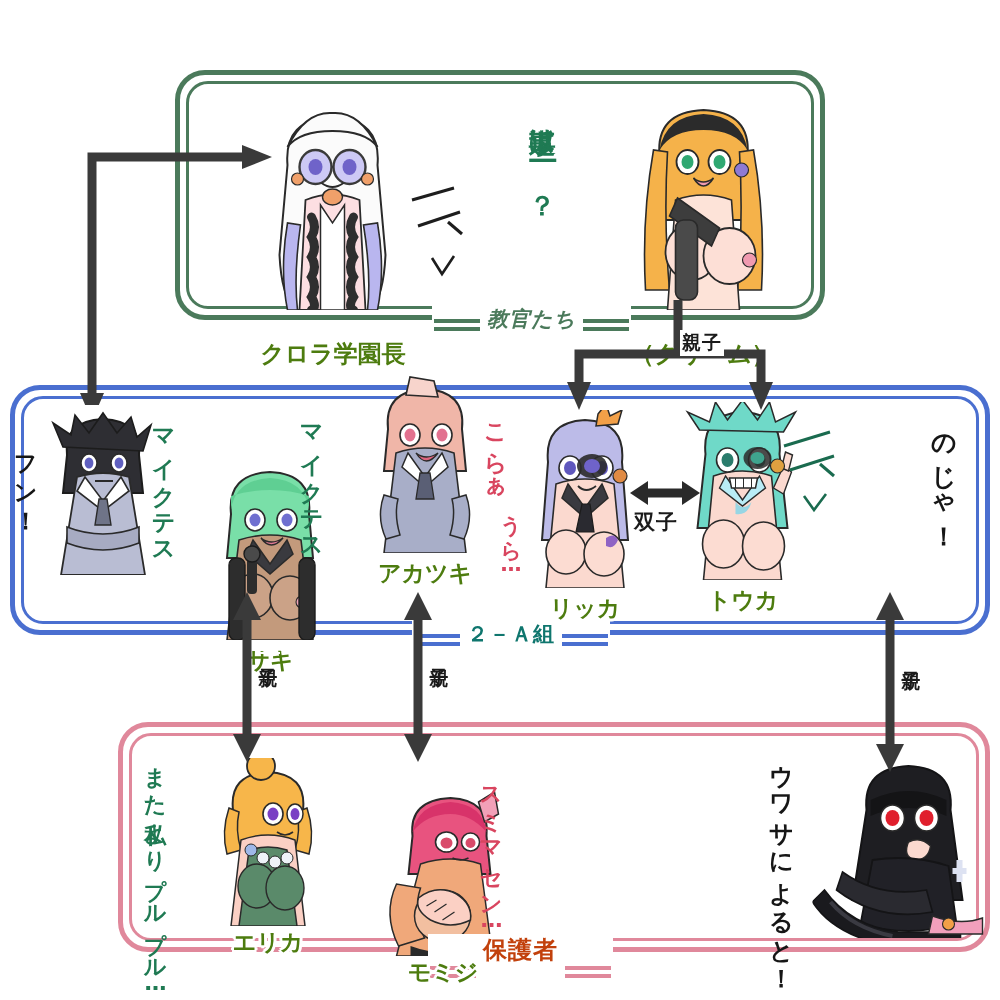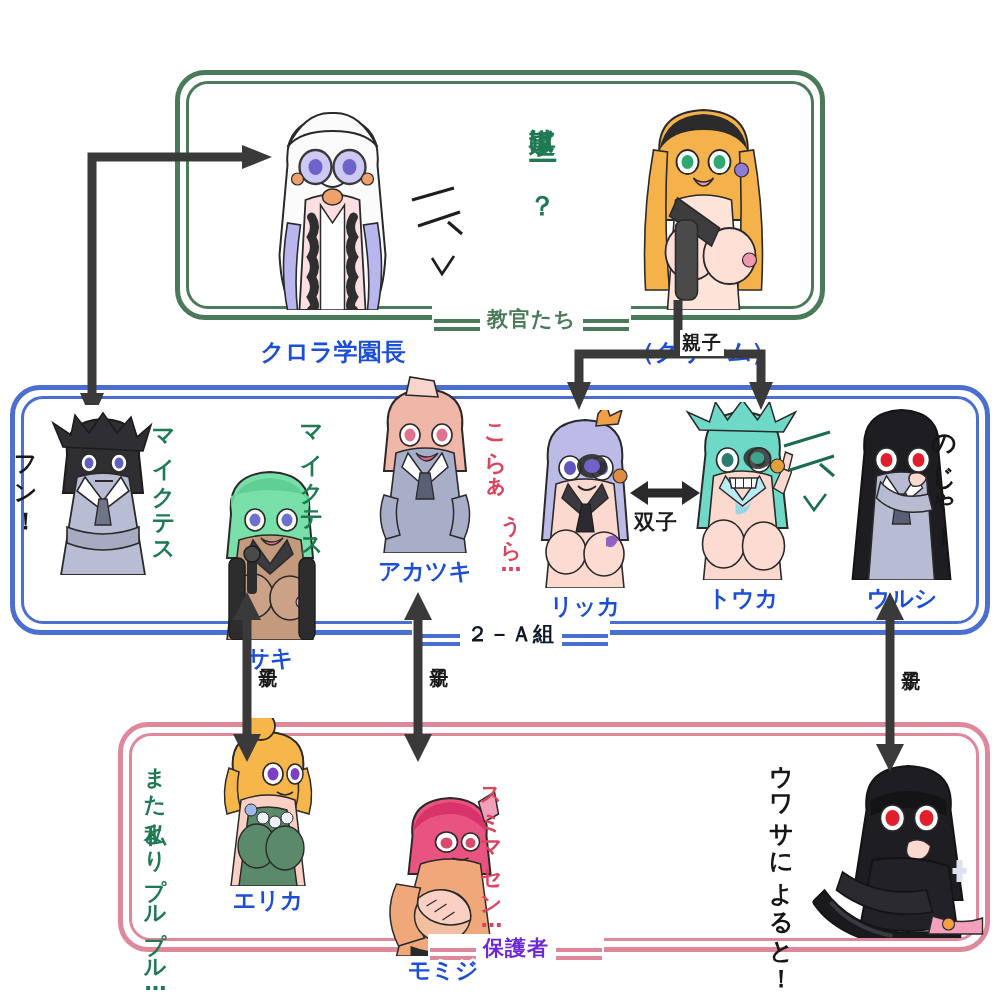--- a/index.html
+++ b/index.html
@@ -28,40 +28,39 @@
   .group-caption {
     position: absolute; display: flex; align-items: center; gap: 7px;
     font-weight: bold; letter-spacing: 1px; white-space: nowrap;
     background: #fff; padding: 0 2px;
   }
   .group-caption .rule { display:block; width: 46px; height: 0; }
   .group-caption .rule i { display:block; height:4px; }
   .group-caption .rule i + i { margin-top: 4px; }
   .cap-teachers { color:#4b7a5b; font-size: 21px; }
   .cap-teachers .rule i { background:#4b7a5b; }
-  .cap-class    { color:#0f172a; font-size: 21px; }
+  .cap-class    { color:#0f766e; font-size: 21px; }
   .cap-class .rule i { background:#4a6fd0; }
-  .cap-guard    { color:#6d28d9; font-size: 21px; }
+  .cap-guard    { color:#c2410c; font-size: 24px; align-items: flex-end; }
   .cap-guard .rule i { background:#e0889b; }
 
   
   .char { position: absolute; }
   .char-art {
     position:absolute; left:50%; transform: translateX(-50%);
     bottom: 0; display:block;
   }
   .char-name {
     position:absolute; left:50%; transform: translateX(-50%);
-    text-align:right; font-weight: bold; color:#1d4ed8;
+    text-align:right; font-weight: bold; color:#4d7c0f;
     line-height: 1.18; white-space: nowrap; z-index: 6;
     text-shadow:
       2px 0 0 #fff, -2px 0 0 #fff, 0 2px 0 #fff, 0 -2px 0 #fff,
       2px 2px 0 #fff, -2px 2px 0 #fff, 2px -2px 0 #fff, -2px -2px 0 #fff,
       3px 0 0 #fff, -3px 0 0 #fff, 0 3px 0 #fff, 0 -3px 0 #fff;
-    font-family: Liberation Mono, monospace;
   }
 
   
   .note {
     position:absolute; writing-mode: vertical-rl; text-orientation: upright;
     font-family: "DejaVu Sans", "Liberation Sans", sans-serif;
     font-weight: bold; line-height: 1.05; white-space: nowrap;
     letter-spacing: 2px; z-index: 7; pointer-events:none;
   }
   .note.green { color:#1f7a53; }
@@ -144,21 +143,21 @@
         <circle cx="126" cy="70" r="7" fill="#8f7ad4" stroke="#2a2a2a" stroke-width="1.2"></circle>
       </g>
     </svg>
     <div class="char-name" style="bottom:-58px; font-size:24px;">
       <div>（クリーム）</div>
     </div>
   </div>
 
   <div class="note green" style="left:528px; top:106px; font-size:27px;">返事は―？</div>
 
-  <div class="group-caption cap-teachers" style="left:432px; top:305px;">
+  <div class="group-caption cap-teachers" style="left:432px; top:305px;font-style:italic;">
     <span class="rule">
         <i></i>
         <i></i>
       </span>
     <span>教官たち</span>
     <span class="rule">
         <i></i>
         <i></i>
       </span>
   </div>
@@ -293,60 +292,40 @@
     </div>
   </div>
 
   <svg class="deco" style="left:782px; top:428px;" width="70" height="90" viewBox="0 0 70 90">
     <path d="M2 18 L48 4" stroke="#1a6b4f" stroke-width="3" fill="none"></path>
     <path d="M8 42 L52 28" stroke="#1a6b4f" stroke-width="3" fill="none"></path>
     <path d="M38 36 L52 48" stroke="#1a6b4f" stroke-width="3" fill="none"></path>
     <path d="M22 68 L32 82 L44 66" stroke="#1a6b4f" stroke-width="2.6" fill="none"></path>
   </svg>
 
-  <div class="char" style="left:822px; top:400px; width:160px; height:180px;">
-    <svg class="char-art" width="155" height="178" viewBox="0 0 155 178">
-      <g>
-        <path d="M40 50 Q36 10 77 8 Q118 10 114 50 L126 178 L28 178Z" fill="#1e1e22" stroke="#141416" stroke-width="2"></path>
-        <path d="M52 74 Q77 66 102 74 L110 178 L44 178Z" fill="#b8bcd2" stroke="#2a2a2a" stroke-width="1.6"></path>
-        <path d="M62 74 L77 96 L92 74 L98 86 L77 104 L56 86Z" fill="#fff" stroke="#2a2a2a" stroke-width="1.4"></path>
-        <path d="M72 92 L82 92 L86 122 L68 122Z" fill="#5a5f75" stroke="#2a2a2a" stroke-width="1.3"></path>
-        <path d="M46 40 Q77 26 108 40 L108 54 Q77 42 46 54Z" fill="#1e1e22"></path>
-        <ellipse cx="62" cy="58" rx="11" ry="12" fill="#fff" stroke="#2a2a2a" stroke-width="1.6"></ellipse>
-        <ellipse cx="94" cy="58" rx="11" ry="12" fill="#fff" stroke="#2a2a2a" stroke-width="1.6"></ellipse>
-        <ellipse cx="62" cy="58" rx="6" ry="7" fill="#e01f2d"></ellipse>
-        <ellipse cx="94" cy="58" rx="6" ry="7" fill="#e01f2d"></ellipse>
-        <path d="M56 80 Q74 100 104 92 L108 108 Q72 116 52 96Z" fill="#b8bcd2" stroke="#2a2a2a" stroke-width="1.5"></path>
-        <path d="M86 72 q10 -4 16 4 q-4 10 -14 8 q-6 -6 -2 -12Z" fill="#fbd9cf" stroke="#2a2a2a" stroke-width="1.4"></path>
-      </g>
-    </svg>
-    <div class="char-name" style="bottom:-34px; font-size:23px;">
-      <div>ウルシ</div>
-    </div>
-  </div>
   <div class="note black" style="left:930px; top:418px; font-size:25px;">のじゃ！</div>
 
   <div class="group-caption cap-class" style="left:412px; top:620px;">
     <span class="rule">
         <i></i>
         <i></i>
       </span>
     <span>２－Ａ組</span>
     <span class="rule">
         <i></i>
         <i></i>
       </span>
   </div>
 
   <div class="group-box box-guard" style="left:118px; top:722px; width:872px; height:230px;">
     <div class="outer"></div>
     <div class="inner"></div>
   </div>
 
-  <div class="char" style="left:188px; top:716px; width:160px; height:170px;">
+  <div class="char" style="left:188px; top:756px; width:160px; height:170px;">
     <svg class="char-art" width="150" height="168" viewBox="0 0 150 168">
       <g>
         <path d="M40 52 Q36 16 75 14 Q114 16 110 52 L114 92 L36 92Z" fill="#f7b64a" stroke="#2a2a2a" stroke-width="2"></path>
         <circle cx="68" cy="8" r="14" fill="#f7b64a" stroke="#2a2a2a" stroke-width="1.8"></circle>
         <path d="M36 50 Q28 74 34 96 L48 92 Q42 72 46 54Z" fill="#f7b64a" stroke="#2a2a2a" stroke-width="1.5"></path>
         <path d="M114 50 Q122 74 116 96 L102 92 Q108 72 104 54Z" fill="#f7b64a" stroke="#2a2a2a" stroke-width="1.5"></path>
         <path d="M48 82 Q75 72 102 82 L112 168 L38 168Z" fill="#fbd0c4" stroke="#2a2a2a" stroke-width="1.5"></path>
         <path d="M56 92 Q75 86 94 92 L104 168 L46 168Z" fill="#5a8a6a" stroke="#2a2a2a" stroke-width="1.5"></path>
         <ellipse cx="64" cy="128" rx="19" ry="22" fill="#5a8a6a" stroke="#2a2a2a" stroke-width="1.4"></ellipse>
         <ellipse cx="92" cy="130" rx="19" ry="22" fill="#5a8a6a" stroke="#2a2a2a" stroke-width="1.4"></ellipse>

